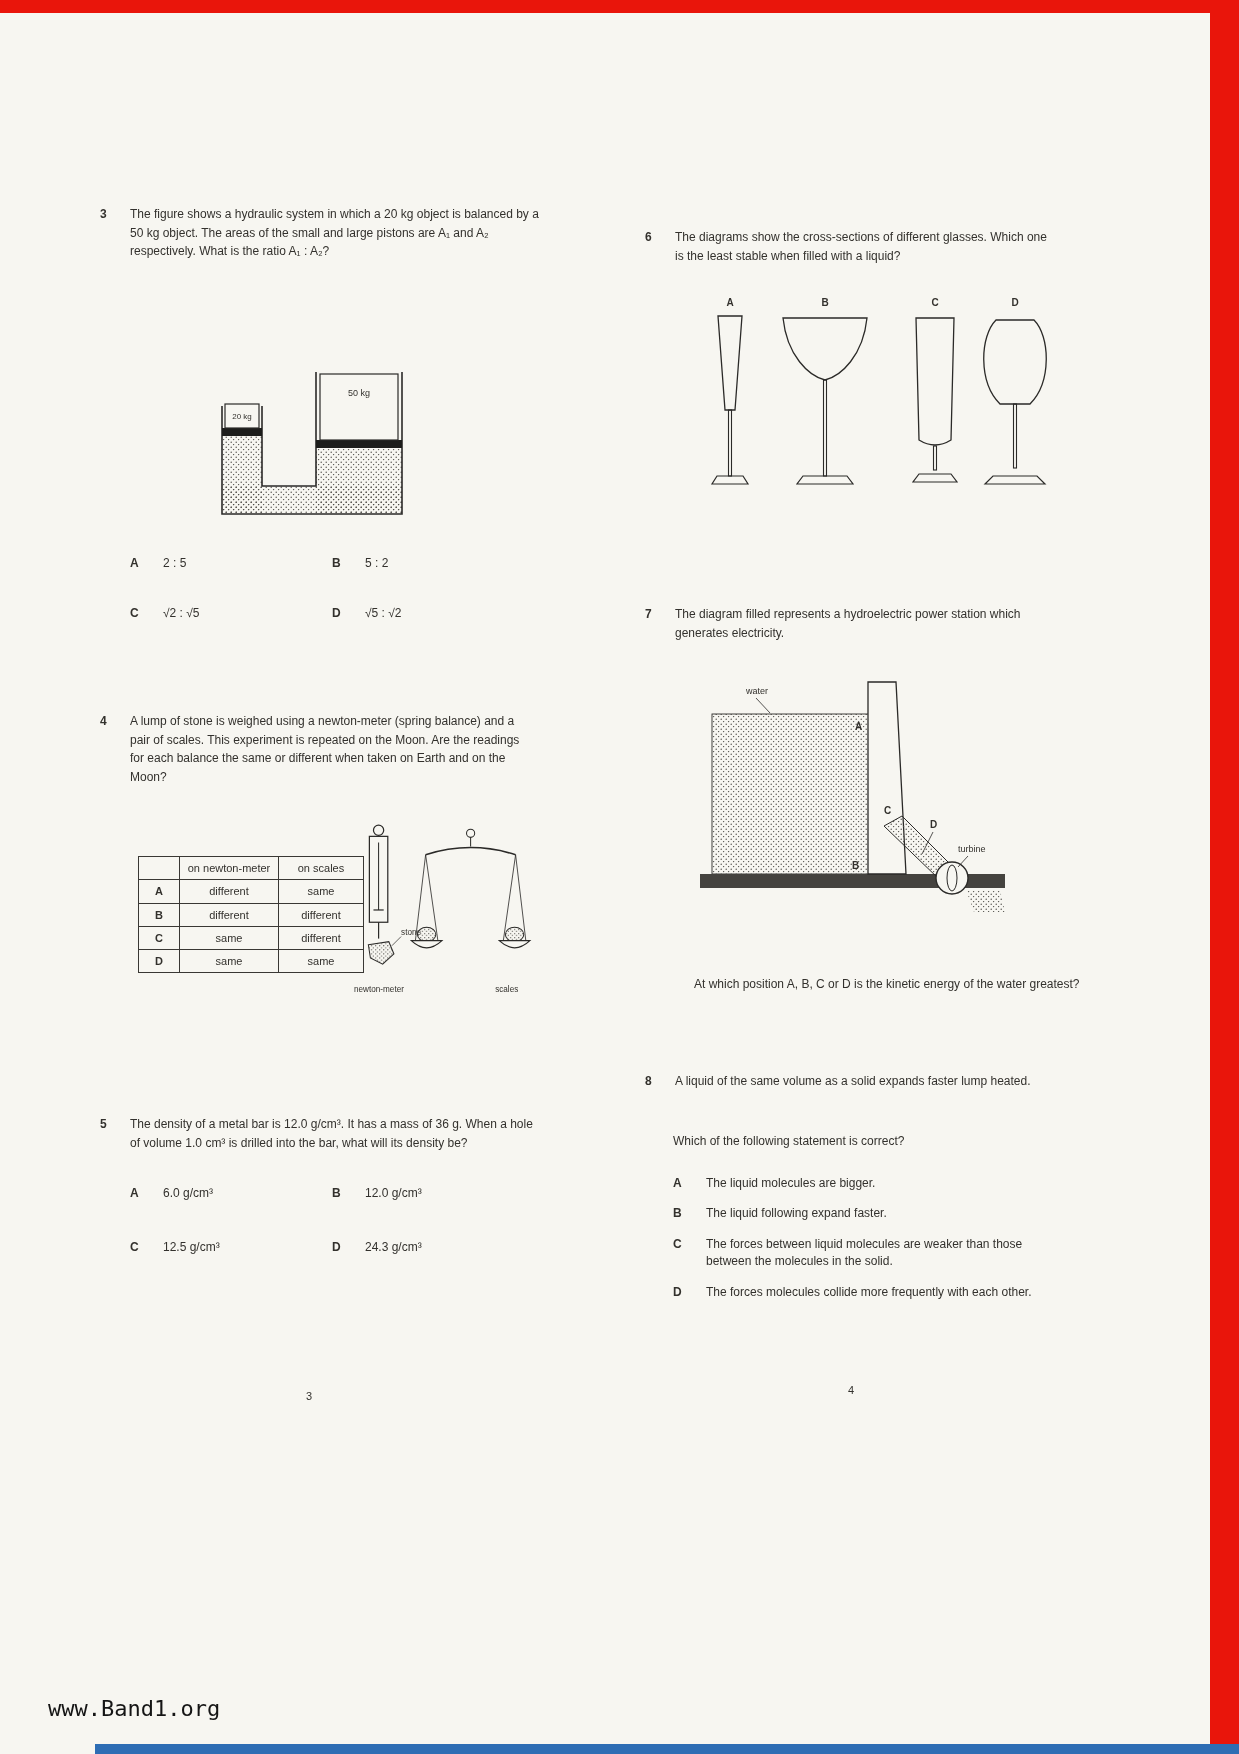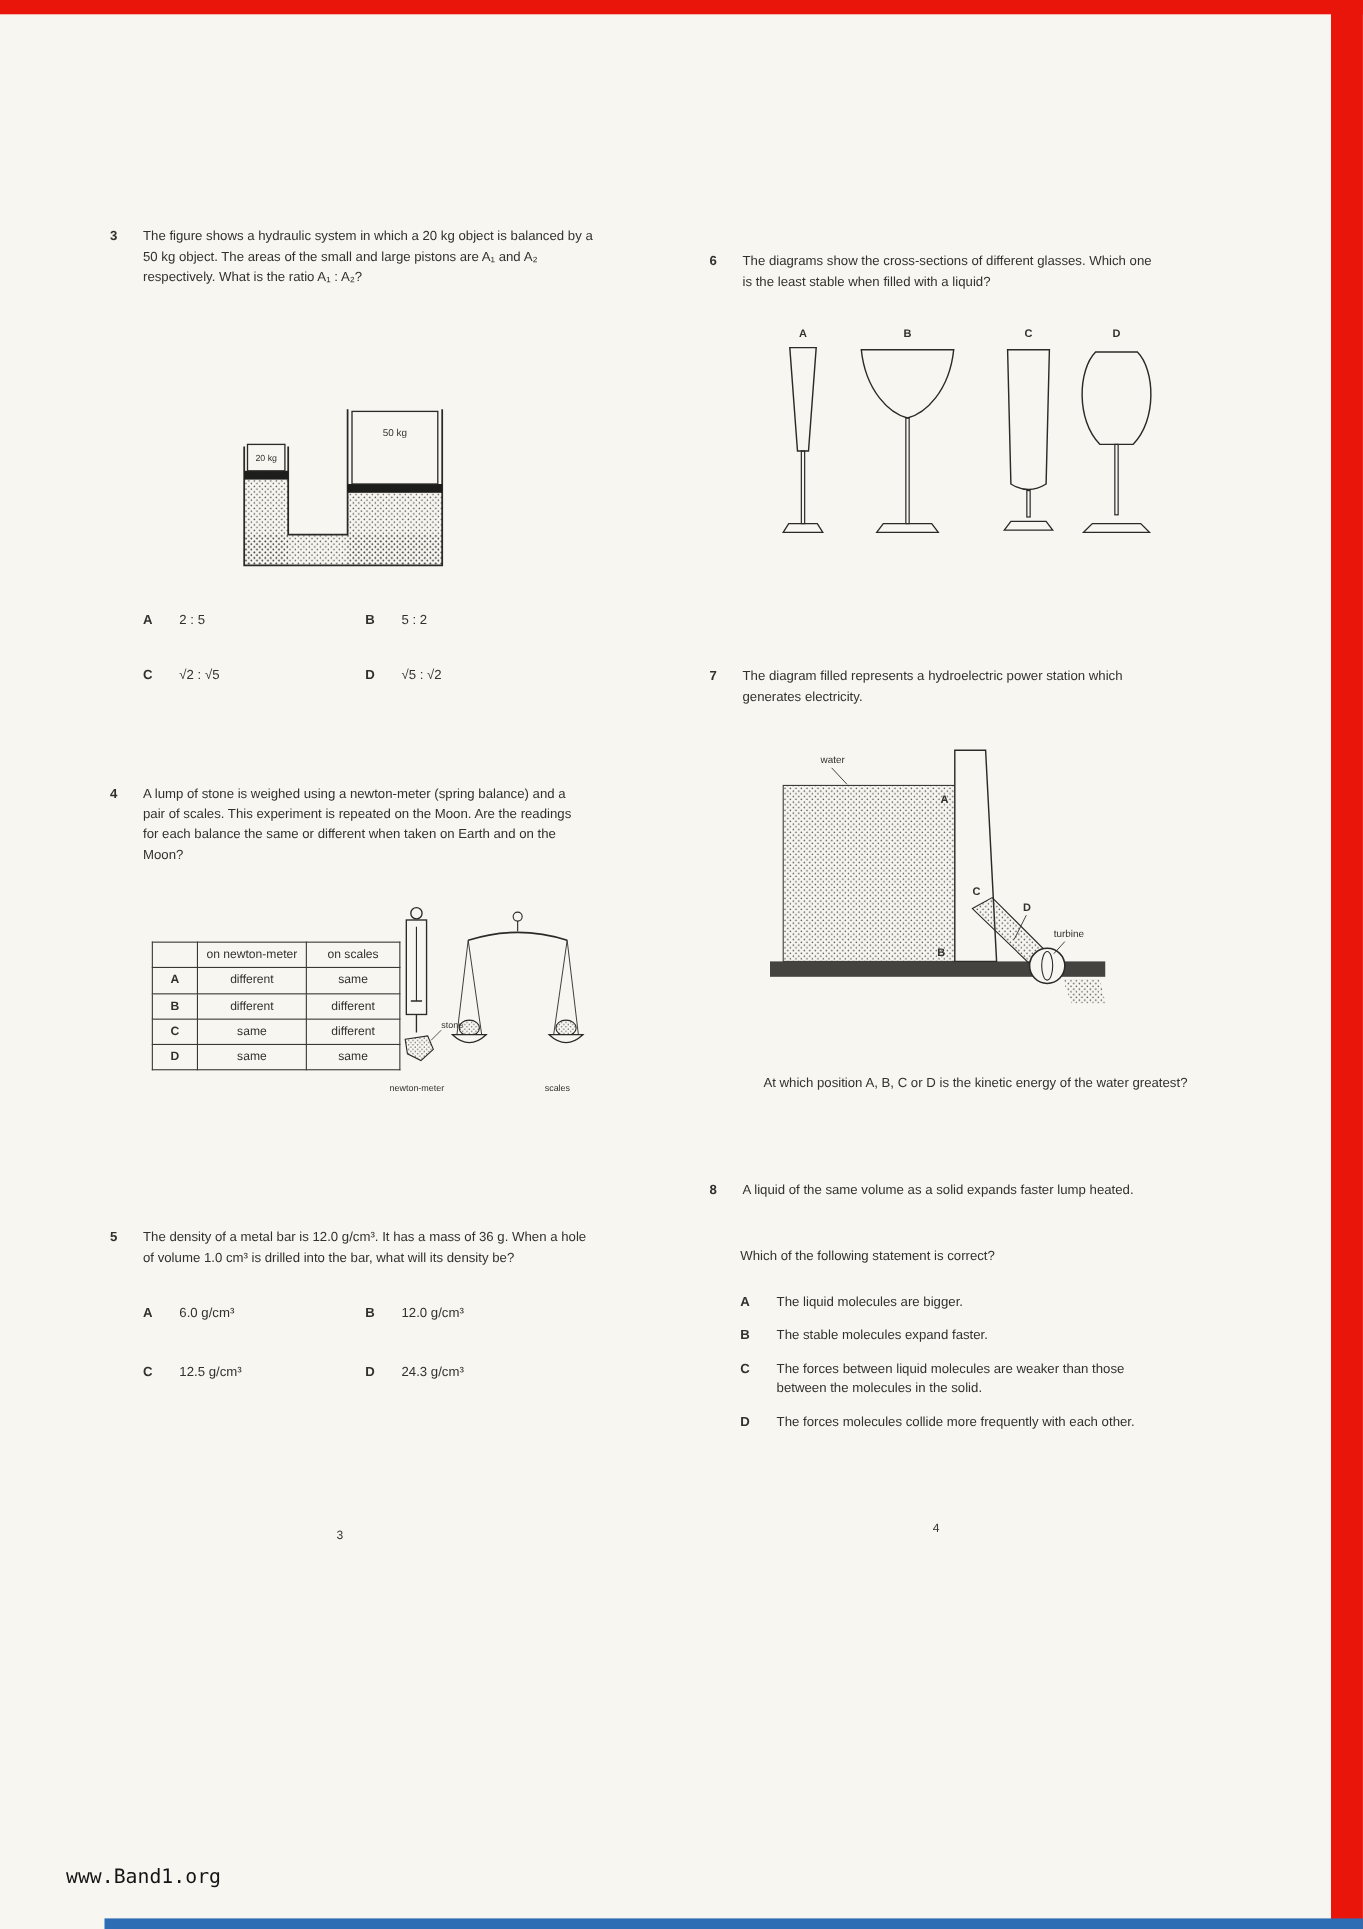--- a/index.html
+++ b/index.html
@@ -6,21 +6,21 @@
   html,body{margin:0;padding:0}
   body{
     width:1239px;height:1754px;position:relative;overflow:hidden;
     background:#f7f6f1;color:#33312d;
     font-family:"Liberation Sans","DejaVu Sans",sans-serif;
   }
   .abs{position:absolute}
   .bar-top{left:0;top:0;width:100%;height:13px;background:#e9150b}
   .bar-right{top:0;right:0;width:29px;height:100%;background:#e9150b}
   .bar-bottom{left:95px;right:0;bottom:0;height:10px;background:#2e6db4}
-  .watermark{left:60px;top:1696px;font-family:"DejaVu Sans Mono",monospace;font-size:18px;color:#151515}
+  .watermark{left:48px;top:1696px;font-family:"DejaVu Sans Mono",monospace;font-size:22px;color:#151515}
   .q{display:flex;font-size:12px;line-height:1.55}
   .qnum{flex:none;width:30px;font-weight:bold}
   .qtext{flex:1}
   .plain{font-size:12px;line-height:1.55}
   .opts{display:grid;grid-template-columns:202px 176px}
   .opt{display:flex;font-size:12px;align-items:baseline}
   .optL{flex:none;width:33px;font-weight:bold}
   .gap36{row-gap:36px}
   .gap40{row-gap:40px}
   .q4table{border-collapse:collapse;font-size:11px;color:#33312d}
@@ -247,21 +247,21 @@
 
 <div class="abs plain" style="left:673px;top:1132px;width:392px">Which of the following statement is correct?</div>
 
 <div class="abs q8opts" style="left:673px;top:1175px">
   <div class="opt">
     <span class="optL">A</span>
     <span>The liquid molecules are bigger.</span>
   </div>
   <div class="opt">
     <span class="optL">B</span>
-    <span>The stable molecules expand faster.</span>
+    <span>The liquid following expand faster.</span>
   </div>
   <div class="opt">
     <span class="optL">C</span>
     <span>The forces between liquid molecules are weaker than those between the molecules in the solid.</span>
   </div>
   <div class="opt">
     <span class="optL">D</span>
     <span>The forces molecules collide more frequently with each other.</span>
   </div>
 </div>

